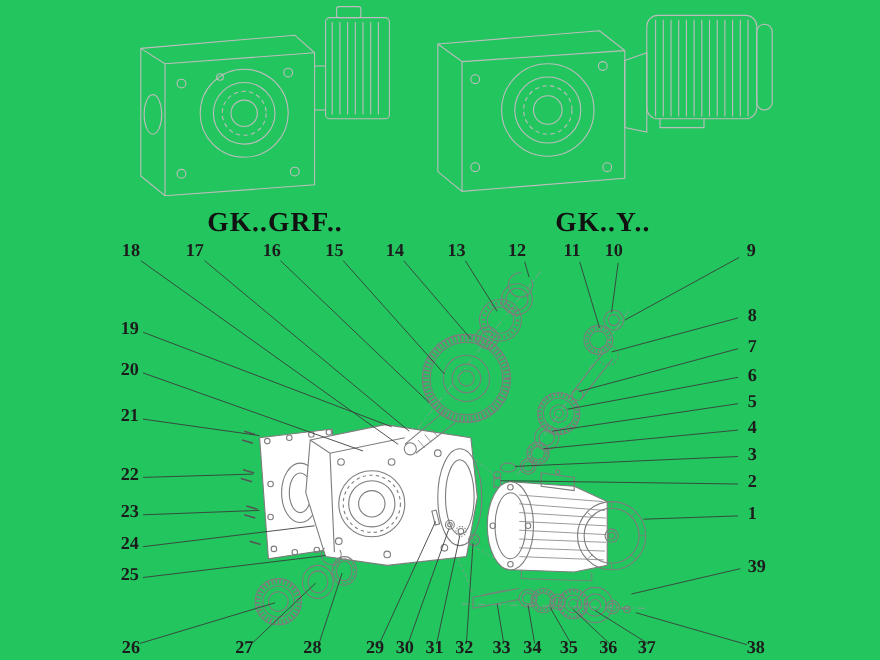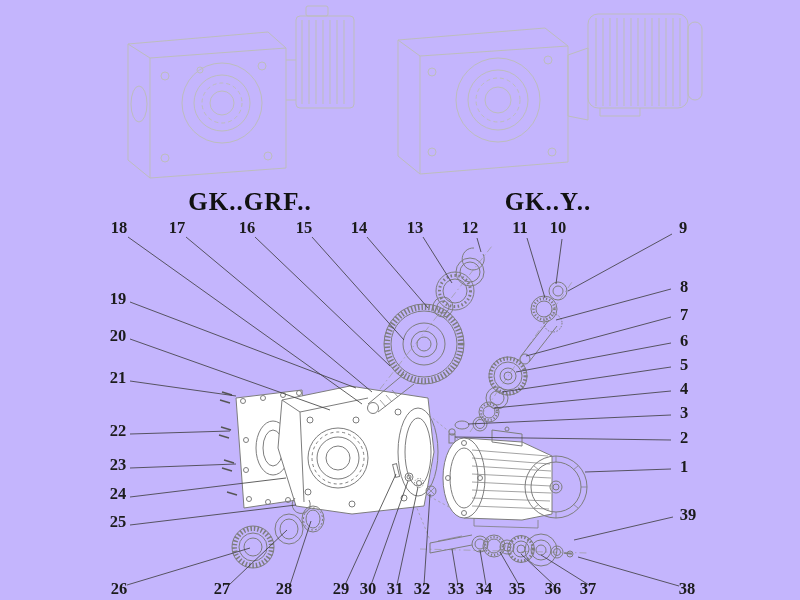--- a/index.html
+++ b/index.html
@@ -1,16 +1,16 @@
 <!DOCTYPE html>
 <html><head>
 <meta charset="utf-8">
 <style>
   html,body{margin:0;padding:0;background:#fff;}
-  #stage{position:relative;width:800px;height:600px;background:#c4b5fd;overflow:hidden;
+  #stage{position:relative;width:800px;height:600px;background:#22c55e;overflow:hidden;
          font-family:"Liberation Serif","DejaVu Serif",serif;}
   svg text{font-family:"Liberation Serif","DejaVu Serif",serif;}
   .callout{font-size:16.5px;font-weight:bold;fill:#1c1c1c;}
   .variant-label{font-size:25px;font-weight:bold;fill:#111;letter-spacing:1px;}
 </style>
 </head>
 <body>
 
 <div id="stage">
 <svg width="800" height="600" viewBox="0 0 800 600">

